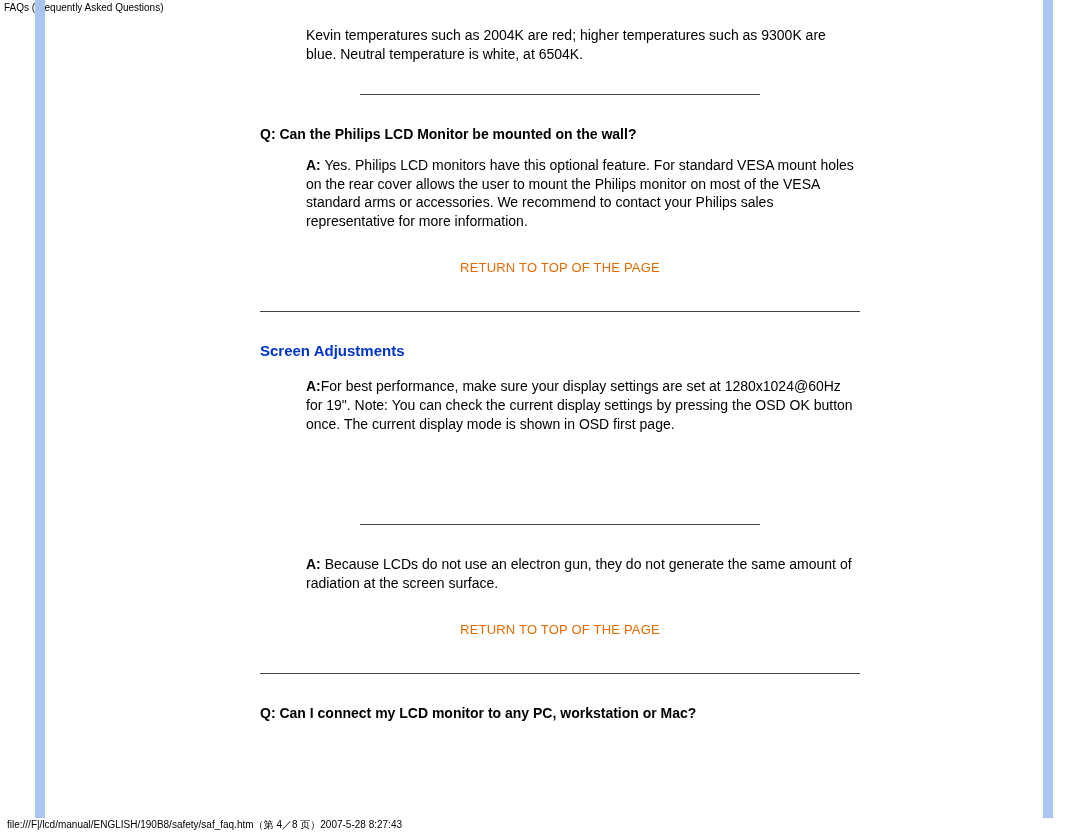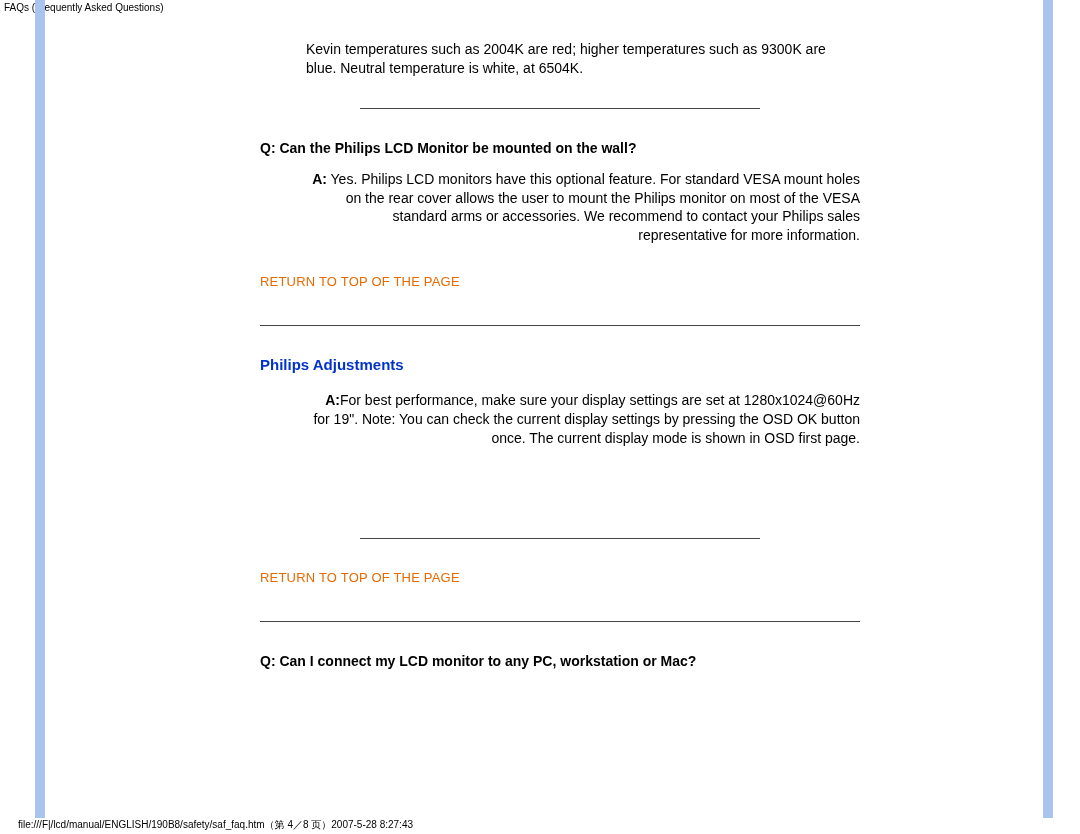--- a/index.html
+++ b/index.html
@@ -33,73 +33,72 @@
   .right-bar {
     position: absolute;
     top: 0;
     right: 27px;
     width: 10px;
     height: 818px;
     background: #a9c4ef;
   }
   .content {
     position: absolute;
-    top: 32px;
+    top: 18px;
     left: 260px;
     width: 600px;
   }
   .intro-text {
     margin: 8px 0 18px 46px;
     line-height: 1.35;
   }
   .q-line {
     font-weight: bold;
     margin: 12px 0 12px 0;
     line-height: 1.35;
   }
   .q-label { font-weight: bold; }
   .a-block {
     margin: 8px 0 10px 46px;
     line-height: 1.35;
-    text-align: right;
   }
   .a-label { font-weight: bold; }
   .hr-short {
     border: none;
     border-top: 1px solid #444;
     width: 400px;
     margin: 30px auto 30px auto;
   }
   .hr-full {
     border: none;
     border-top: 1px solid #444;
     width: 100%;
     margin: 36px 0 30px 0;
   }
   .return-link {
-    text-align: left;
+    text-align: center;
     margin: 28px 0 8px 0;
   }
   .return-link a {
     color: #e66a00;
     font-size: 13px;
     font-weight: normal;
     letter-spacing: 0.2px;
     text-decoration: none;
   }
   .section-title {
     color: #0033cc;
     font-weight: bold;
     font-size: 15px;
     margin: 6px 0 18px 0;
   }
   .footer-strip {
     position: absolute;
     bottom: 2px;
-    left: 18px;
+    left: 7px;
     font-size: 10px;
   }
   .big-gap { height: 50px; }
 </style>
 </head>
 <body>
 
 <div class="page">
 
   <div class="header-strip">FAQs (Frequently Asked Questions)</div>
@@ -119,30 +118,33 @@
     <div class="a-block">
       <span class="a-label">A:</span><span> Yes. Philips LCD monitors have this optional feature. For standard VESA mount holes on the rear cover allows the user to mount the Philips monitor on most of the VESA standard arms or accessories. We recommend to contact your Philips sales representative for more information.</span>
     </div>
 
     <div class="return-link">
       <a href="#">RETURN TO TOP OF THE PAGE</a>
     </div>
 
     <hr class="hr-full">
 
-    <div class="section-title">Philips Adjustments</div>
+    <div class="section-title">Screen Adjustments</div>
 
     <div class="a-block">
       <span class="a-label">A:</span><span>For best performance, make sure your display settings are set at 1280x1024@60Hz for 19". Note: You can check the current display settings by pressing the OSD OK button once. The current display mode is shown in OSD first page.</span>
     </div>
 
     <div class="big-gap"></div>
 
     <hr class="hr-short">
 
+    <div class="a-block">
+      <span class="a-label">A:</span><span> Because LCDs do not use an electron gun, they do not generate the same amount of radiation at the screen surface.</span>
+    </div>
 
     <div class="return-link">
       <a href="#">RETURN TO TOP OF THE PAGE</a>
     </div>
 
     <hr class="hr-full">
 
 
     <div class="q-line">
       <span class="q-label">Q:</span><span> Can I connect my LCD monitor to any PC, workstation or Mac?</span>

